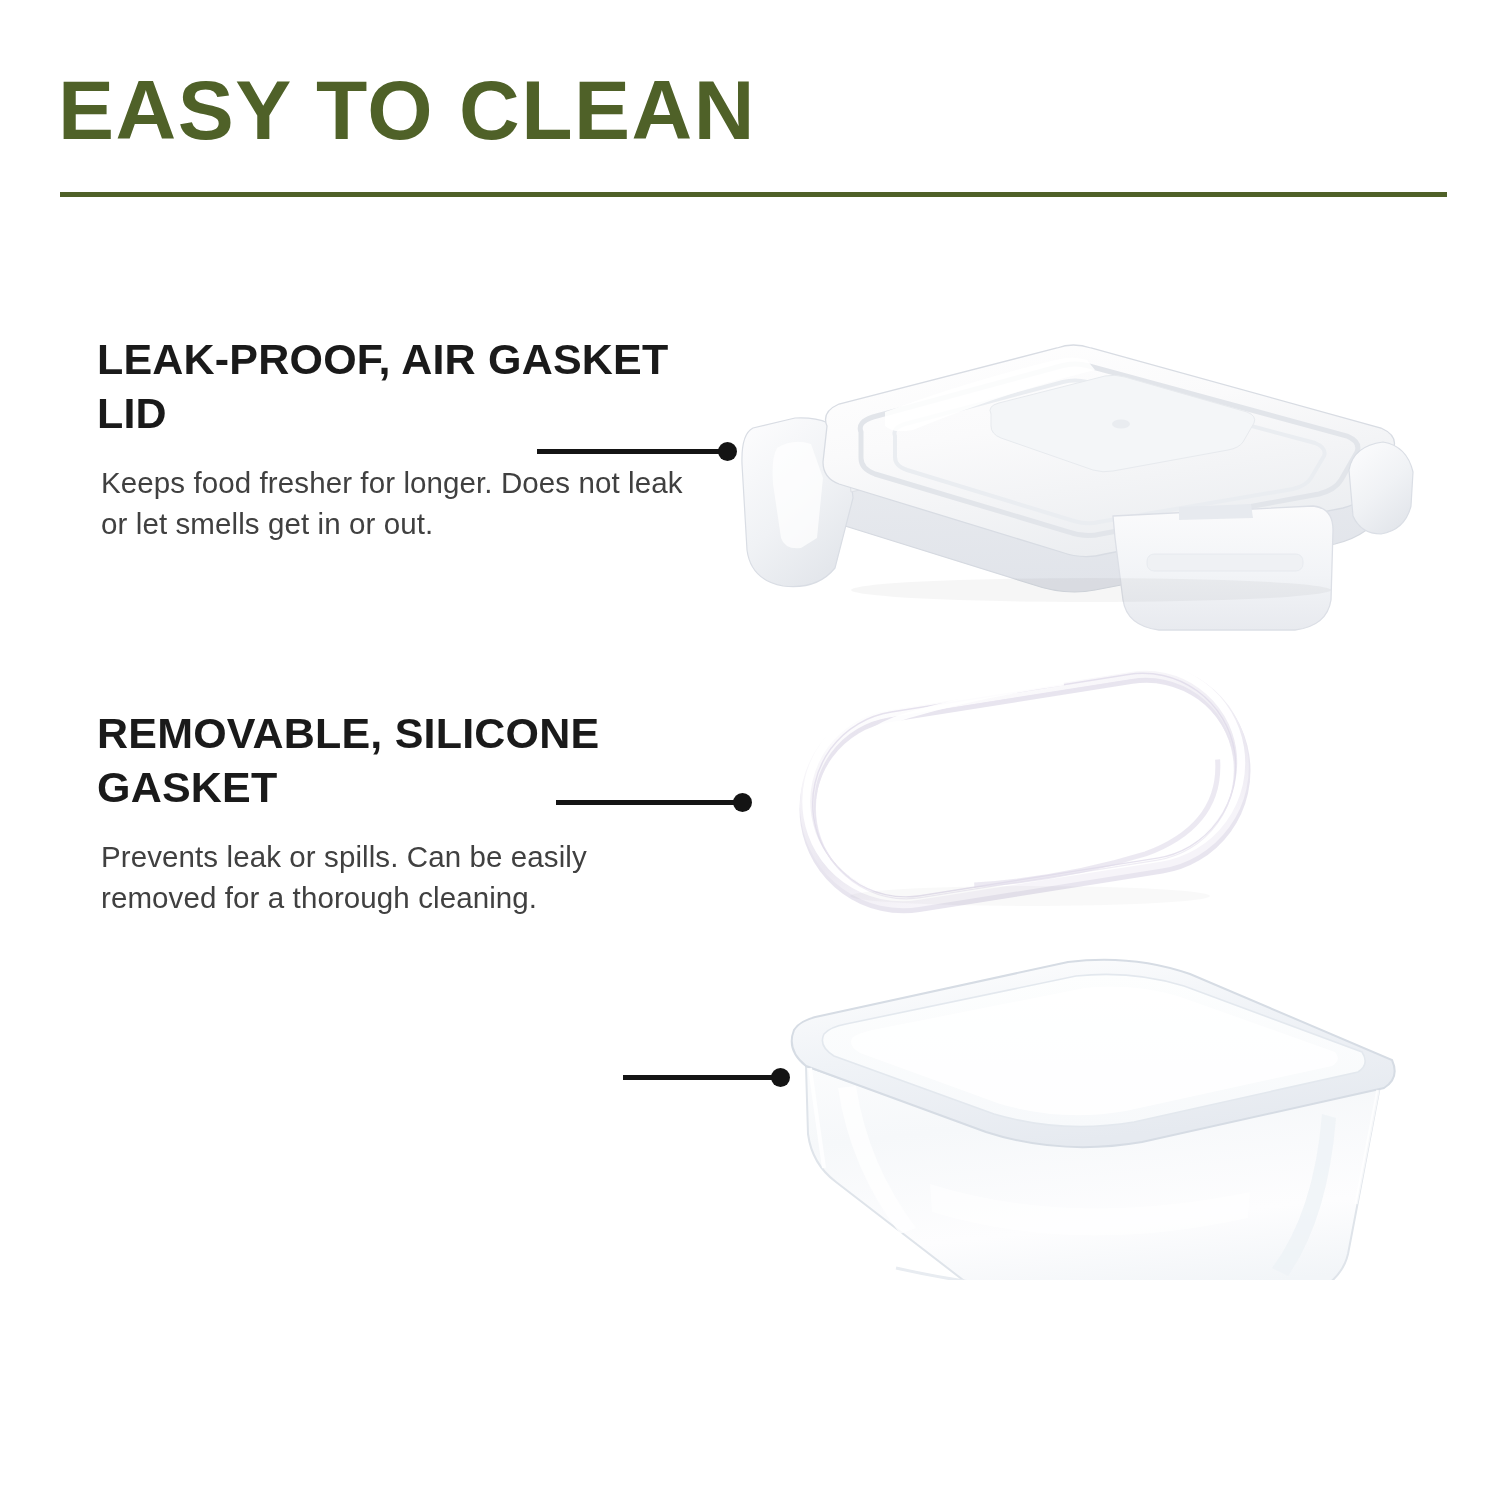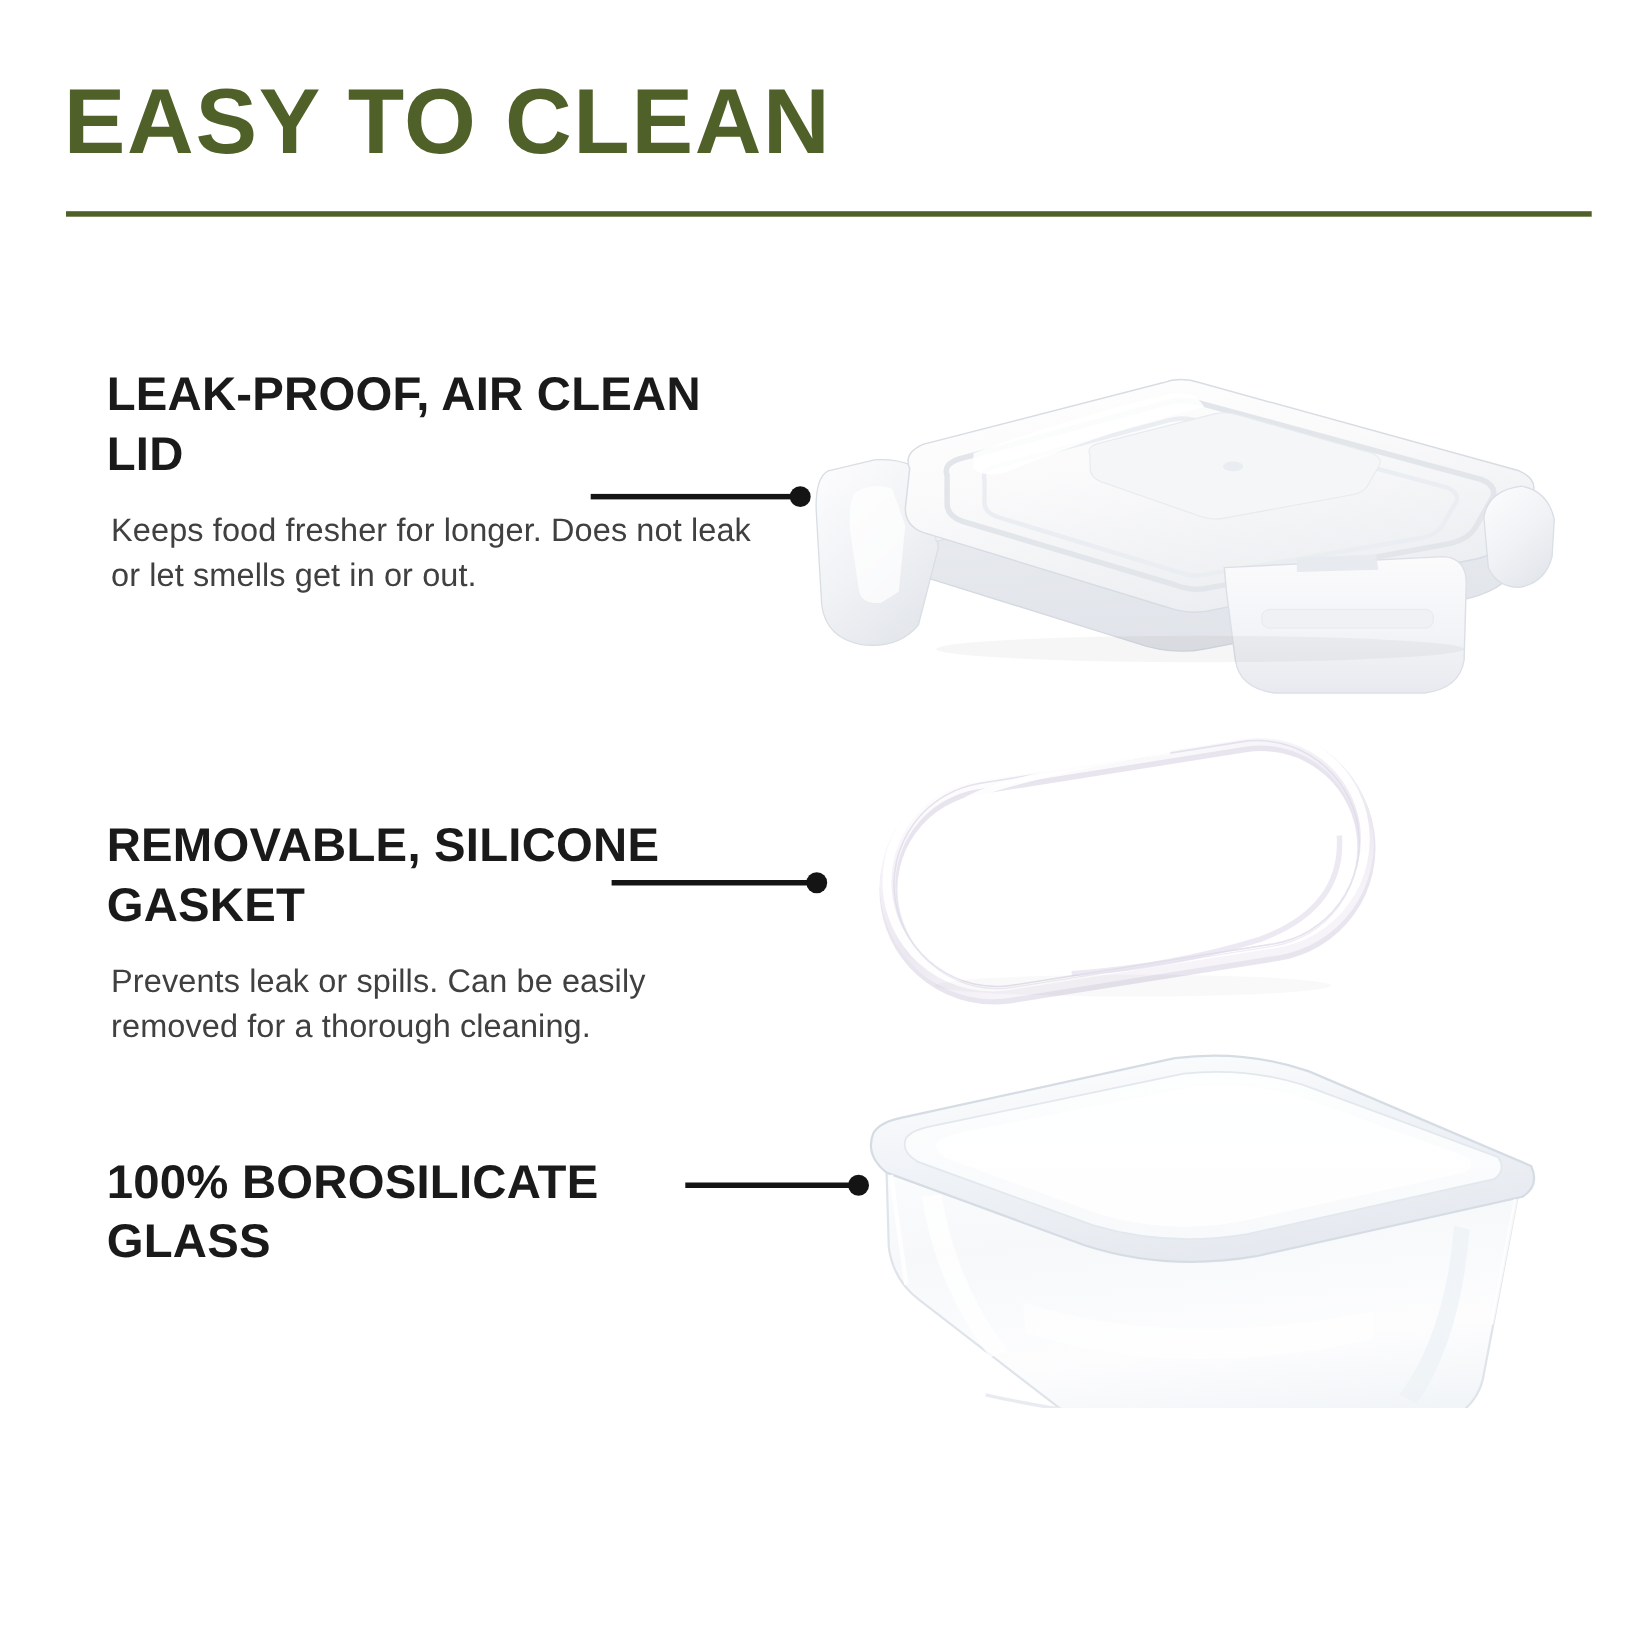--- a/index.html
+++ b/index.html
@@ -54,21 +54,21 @@
   }
   .feature-body {
     font-size: 29.5px;
     font-weight: normal;
     color: #404040;
     line-height: 41px;
     margin: 22px 0 0 4px;
     letter-spacing: 0.1px;
   }
   #feature-0 { top: 332px; }
-  #feature-1 { top: 706px; margin-top: 36px; }
+  #feature-1 { top: 706px; }
   #feature-2 { top: 1048px; }
   #feature-2 .feature-body { margin-top: 24px; }
 
   
   .connector {
     position: absolute;
     height: 5px;
     background: #141414;
   }
   .connector-dot {
@@ -112,35 +112,34 @@
 </style>
 </head>
 <body>
 
 <div id="page">
 
   <div id="header-title">EASY TO CLEAN</div>
   <div id="header-rule"></div>
 
   <div class="feature-block" id="feature-0">
-    <div class="feature-heading">LEAK-PROOF, AIR CLEAN LID</div>
+    <div class="feature-heading">LEAK-PROOF, AIR GASKET LID</div>
     <div class="feature-body">Keeps food fresher for longer. Does not leak or let smells get in or out.</div>
   </div>
   <div class="connector" id="connector-line-0"></div>
   <div class="connector-dot" id="connector-dot-0"></div>
 
   <div class="feature-block" id="feature-1">
     <div class="feature-heading">REMOVABLE, SILICONE GASKET</div>
     <div class="feature-body">Prevents leak or spills. Can be easily removed for a thorough cleaning.</div>
   </div>
   <div class="connector" id="connector-line-1"></div>
   <div class="connector-dot" id="connector-dot-1"></div>
 
   <div class="feature-block" id="feature-2">
-    <div class="feature-heading">100% BOROSILICATE GLASS</div>
   </div>
   <div class="connector" id="connector-line-2"></div>
   <div class="connector-dot" id="connector-dot-2"></div>
 
   <div class="product" id="product-lid">
     <svg viewBox="0 0 690 310" xmlns="http://www.w3.org/2000/svg">
       <defs>
         <linearGradient id="lidTopG" x1="0" y1="0" x2="0.45" y2="1">
           <stop offset="0%" stop-color="#ffffff"></stop>
           <stop offset="45%" stop-color="#fafafb"></stop>

